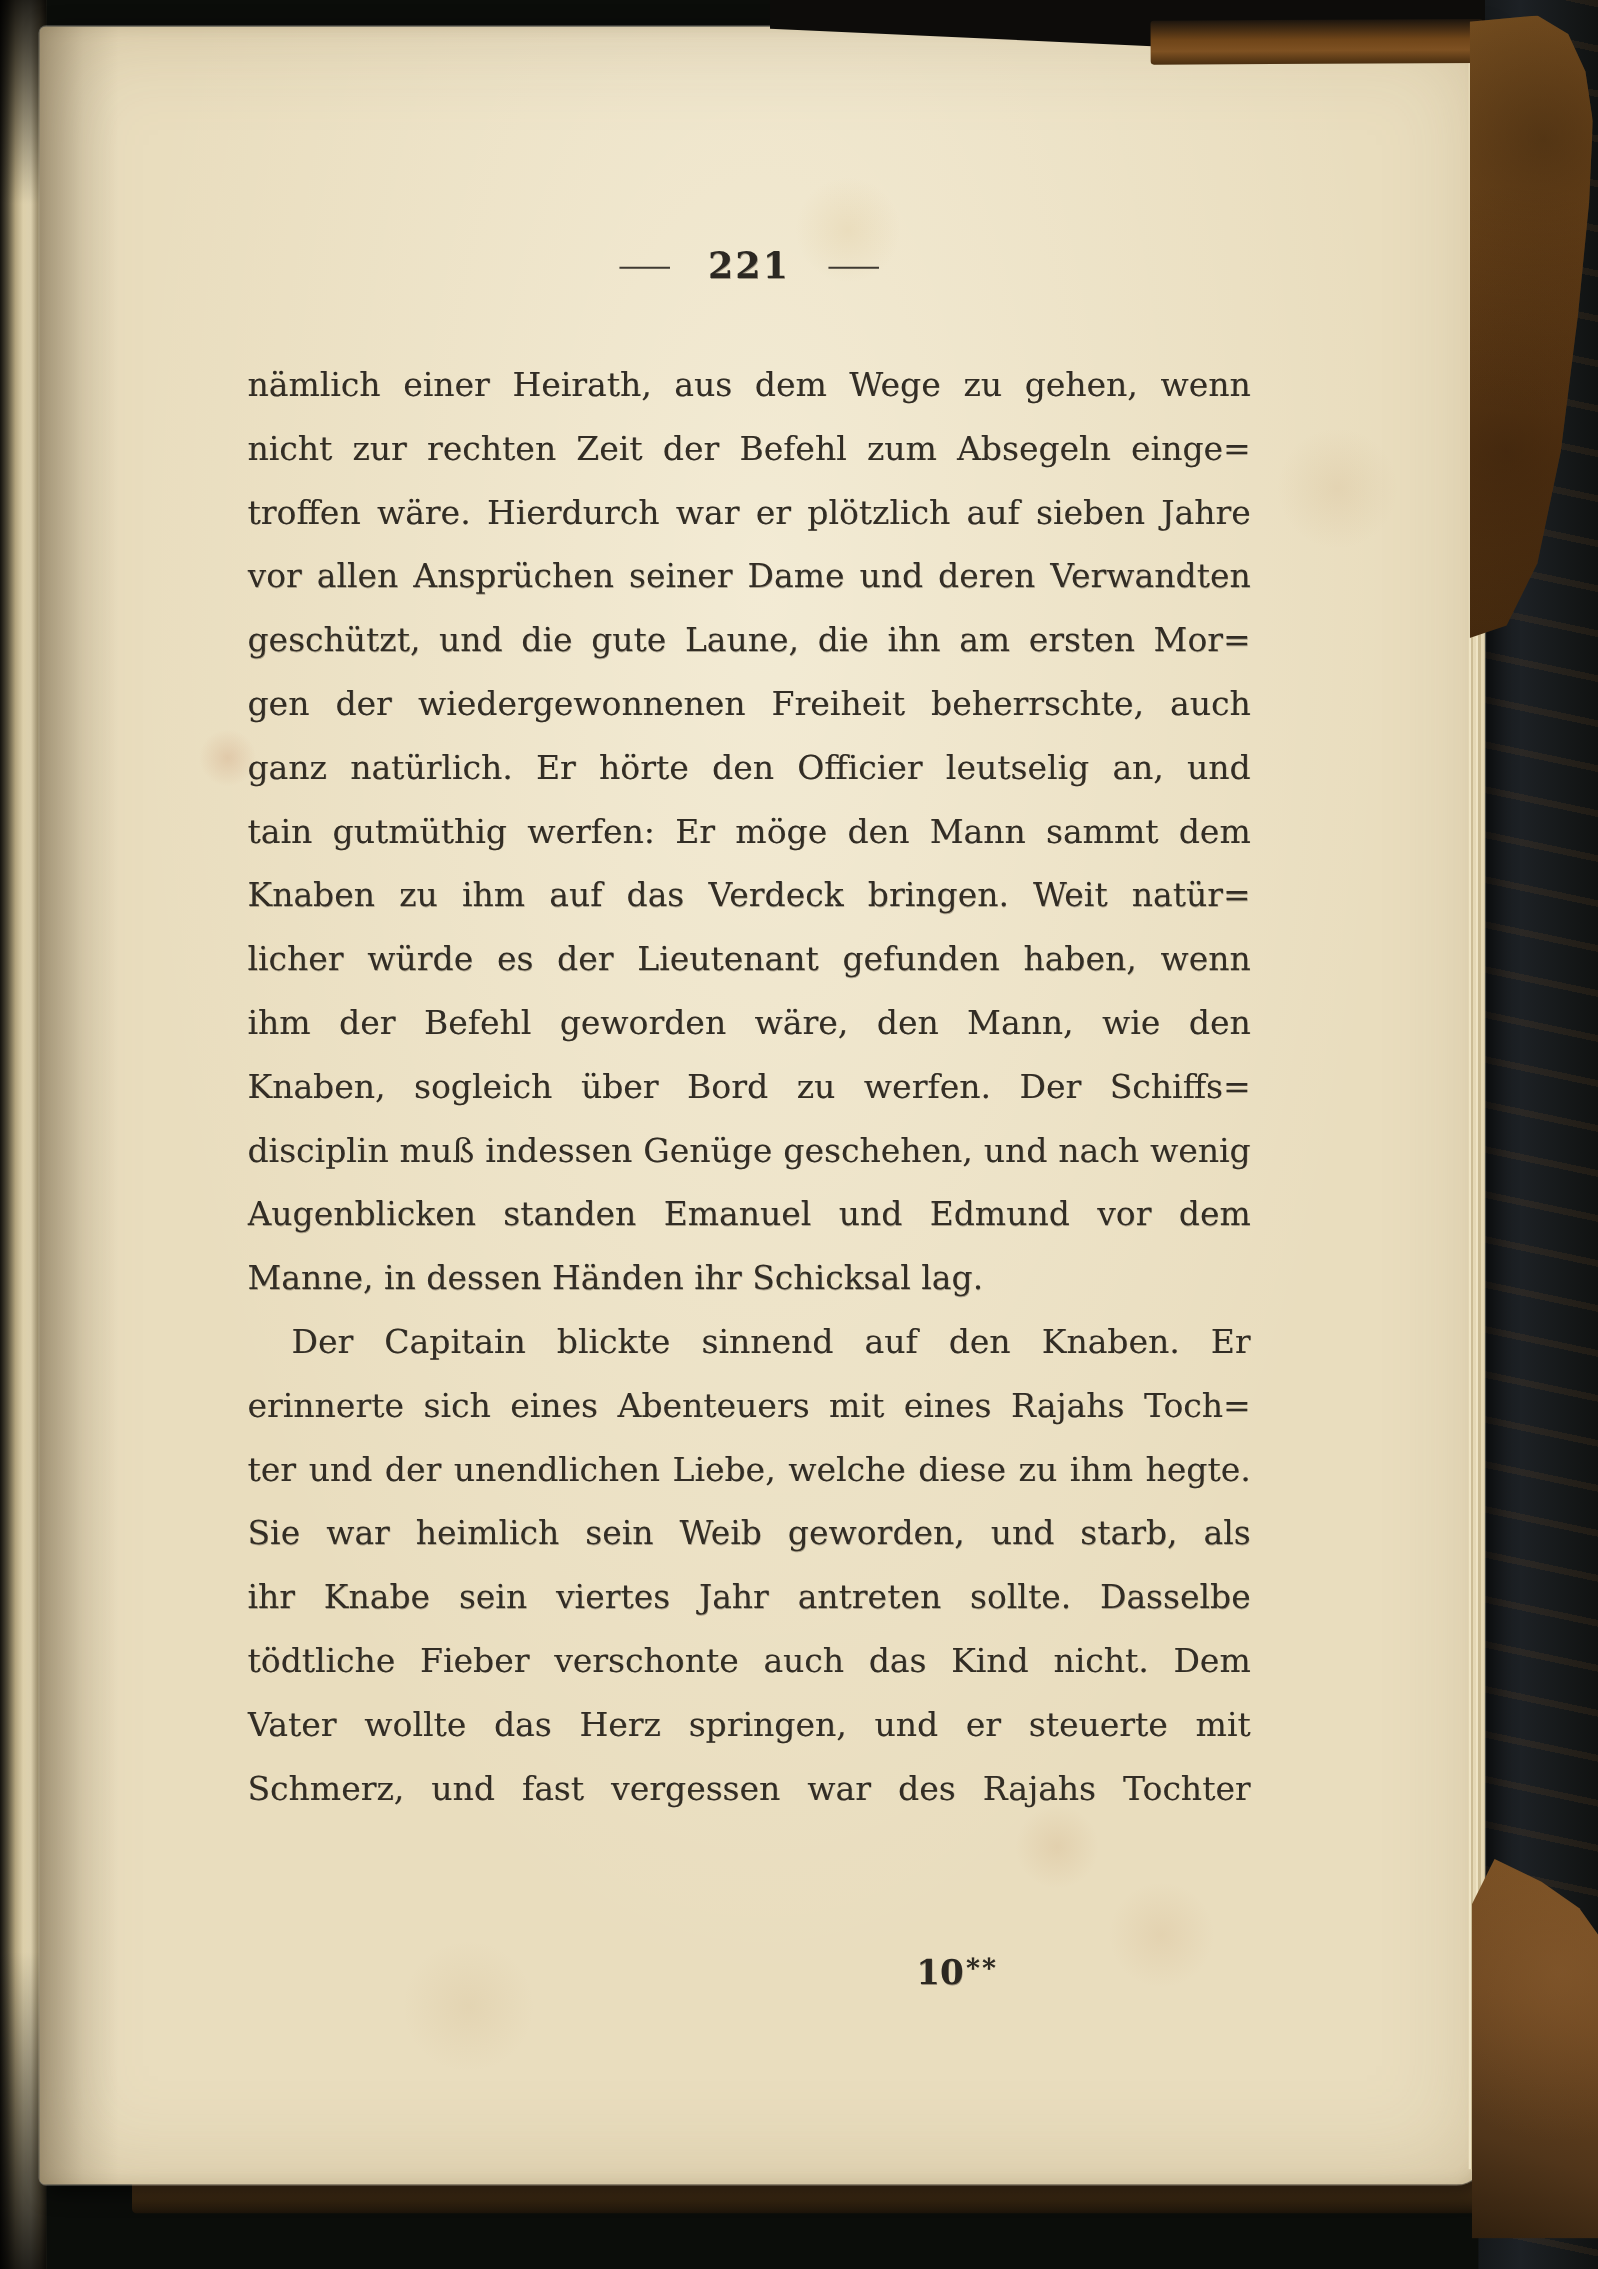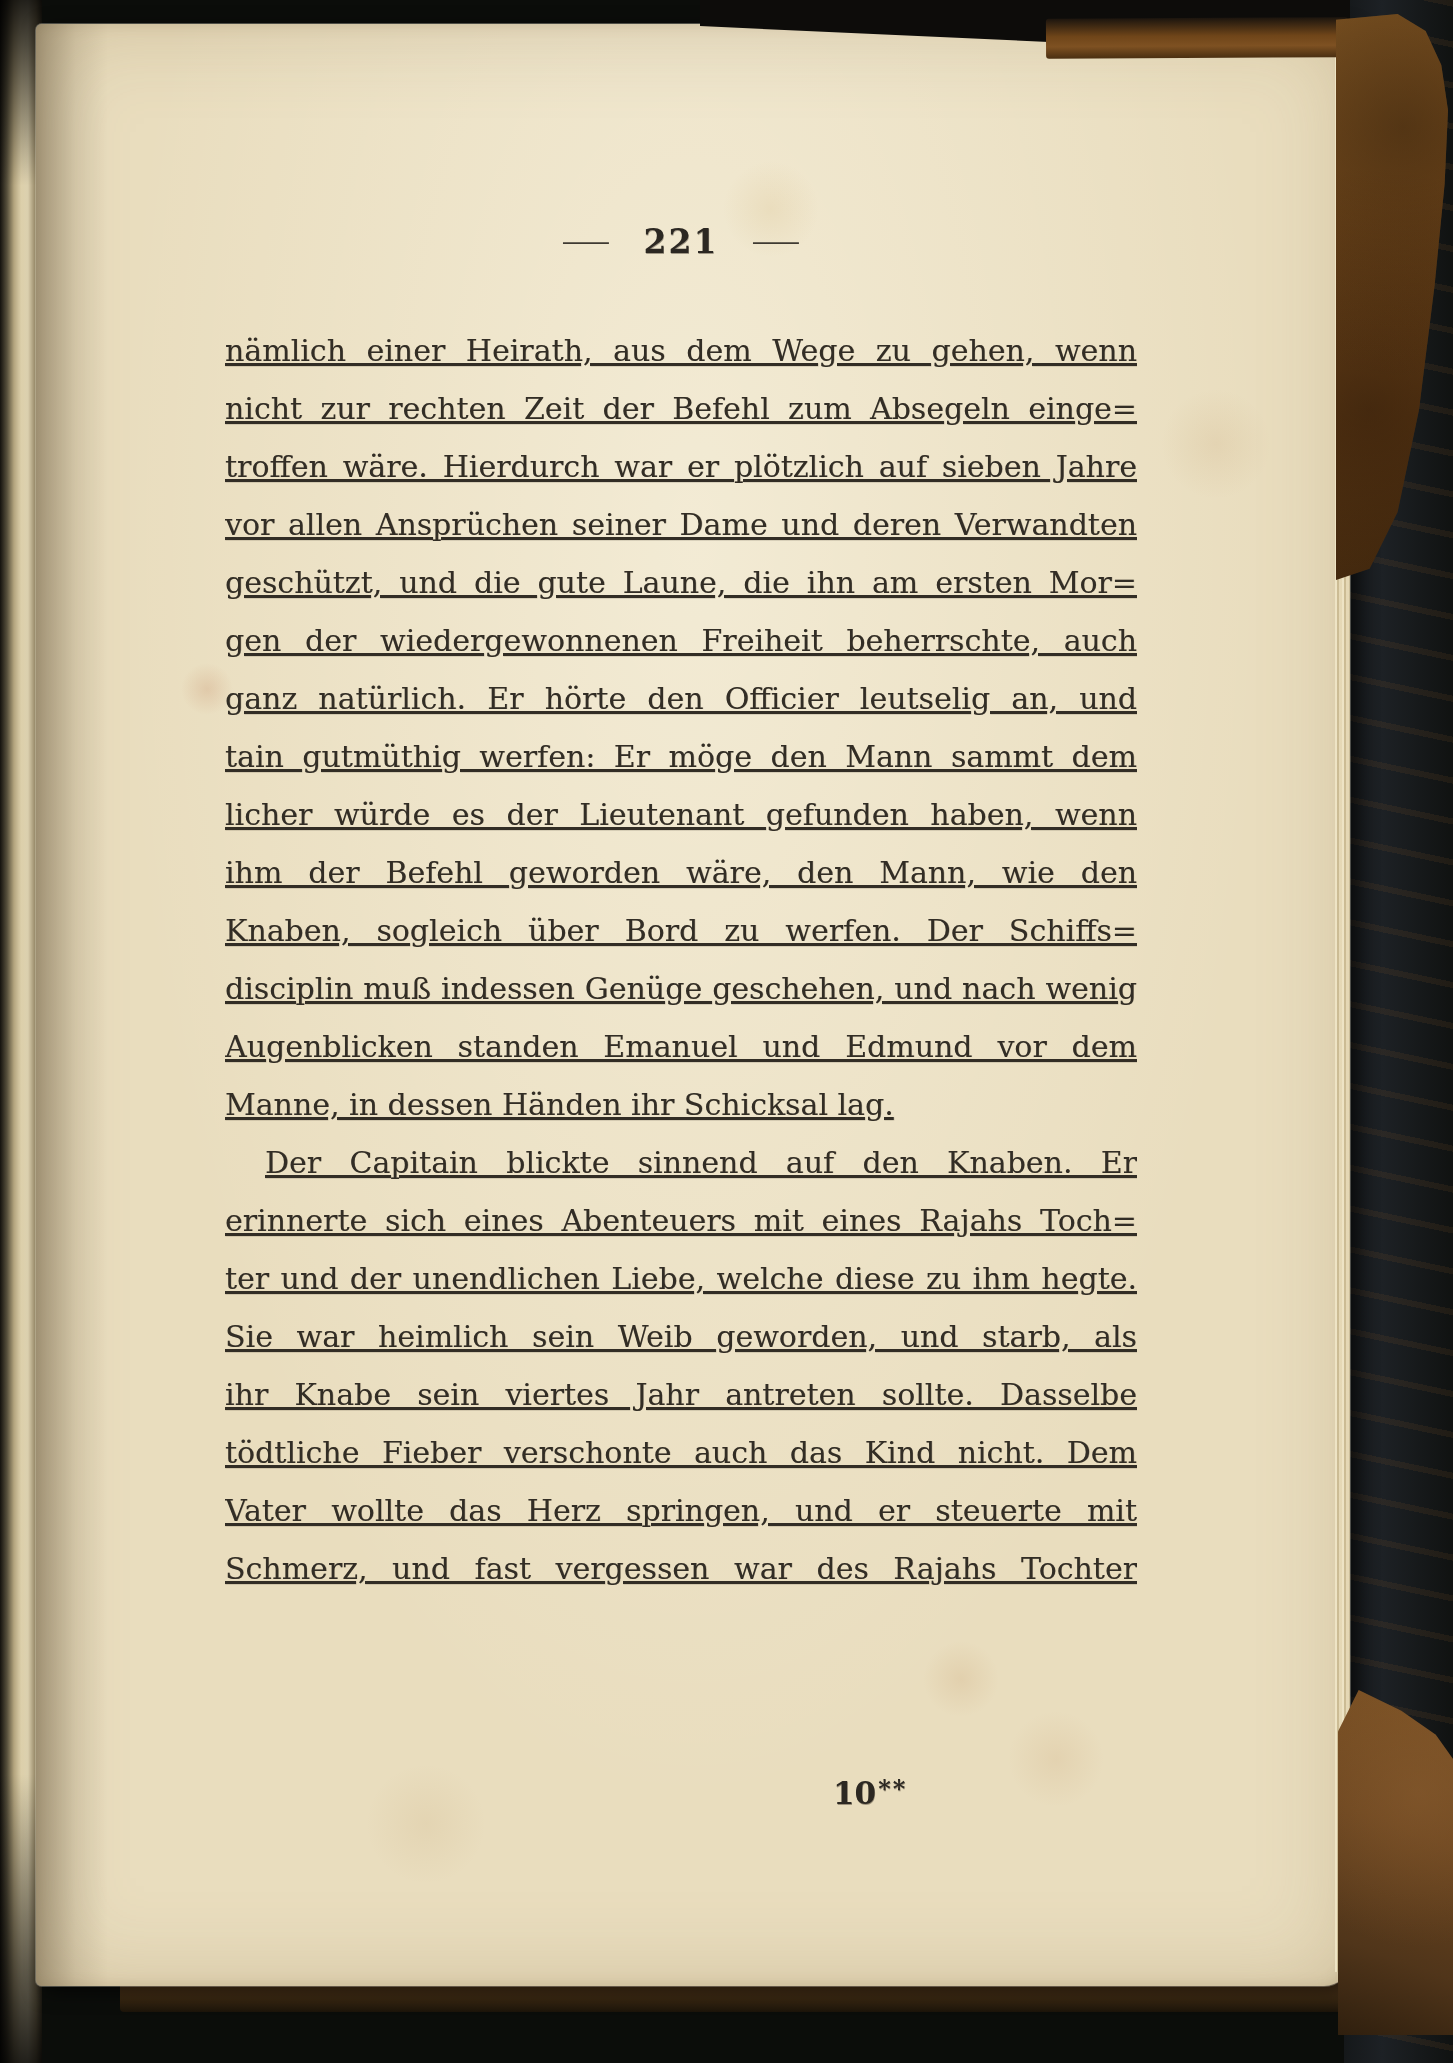--- a/index.html
+++ b/index.html
@@ -94,21 +94,21 @@
   }
   .header .dash{display:inline-block;font-size:28px;transform:scaleX(1.8);opacity:.9;}
   .header .num{font-size:33px;font-weight:bold;letter-spacing:2px;
     text-shadow:.5px .5px 0 rgba(40,30,20,.4);}
   
   .textblock{
     position:absolute;left:189px;top:298px;width:912px;
     font-size:30px;line-height:58px;
     text-shadow:.4px .4px 0 rgba(40,30,20,.32);
   }
-  .line{text-align:justify;text-align-last:justify;height:58px;overflow:hidden;text-decoration:underline;}
+  .line{text-align:justify;text-align-last:justify;height:58px;overflow:hidden;}
   .line.noj{text-align-last:left;}
   .line.ind{text-indent:40px;}
   
   .footer{
     position:absolute;left:797px;top:1750px;
     font-size:31px;font-weight:bold;color:#2c2822;
     text-shadow:.5px .5px 0 rgba(40,30,20,.4);
   }
   .footer .stars{font-size:24px;vertical-align:7px;letter-spacing:2px;margin-left:2px;}
 </style>
@@ -129,20 +129,21 @@
 
     <div class="textblock">
         <div class="line">nämlich einer Heirath, aus dem Wege zu gehen, wenn</div>
         <div class="line">nicht zur rechten Zeit der Befehl zum Absegeln einge=</div>
         <div class="line">troffen wäre. Hierdurch war er plötzlich auf sieben Jahre</div>
         <div class="line">vor allen Ansprüchen seiner Dame und deren Verwandten</div>
         <div class="line">geschützt, und die gute Laune, die ihn am ersten Mor=</div>
         <div class="line">gen der wiedergewonnenen Freiheit beherrschte, auch</div>
         <div class="line">ganz natürlich. Er hörte den Officier leutselig an, und</div>
         <div class="line">tain gutmüthig werfen: Er möge den Mann sammt dem</div>
+        <div class="line">Knaben zu ihm auf das Verdeck bringen. Weit natür=</div>
         <div class="line">licher würde es der Lieutenant gefunden haben, wenn</div>
         <div class="line">ihm der Befehl geworden wäre, den Mann, wie den</div>
         <div class="line">Knaben, sogleich über Bord zu werfen. Der Schiffs=</div>
         <div class="line">disciplin muß indessen Genüge geschehen, und nach wenig</div>
         <div class="line">Augenblicken standen Emanuel und Edmund vor dem</div>
         <div class="line noj">Manne, in dessen Händen ihr Schicksal lag.</div>
         <div class="line ind">Der Capitain blickte sinnend auf den Knaben. Er</div>
         <div class="line">erinnerte sich eines Abenteuers mit eines Rajahs Toch=</div>
         <div class="line">ter und der unendlichen Liebe, welche diese zu ihm hegte.</div>
         <div class="line">Sie war heimlich sein Weib geworden, und starb, als</div>

